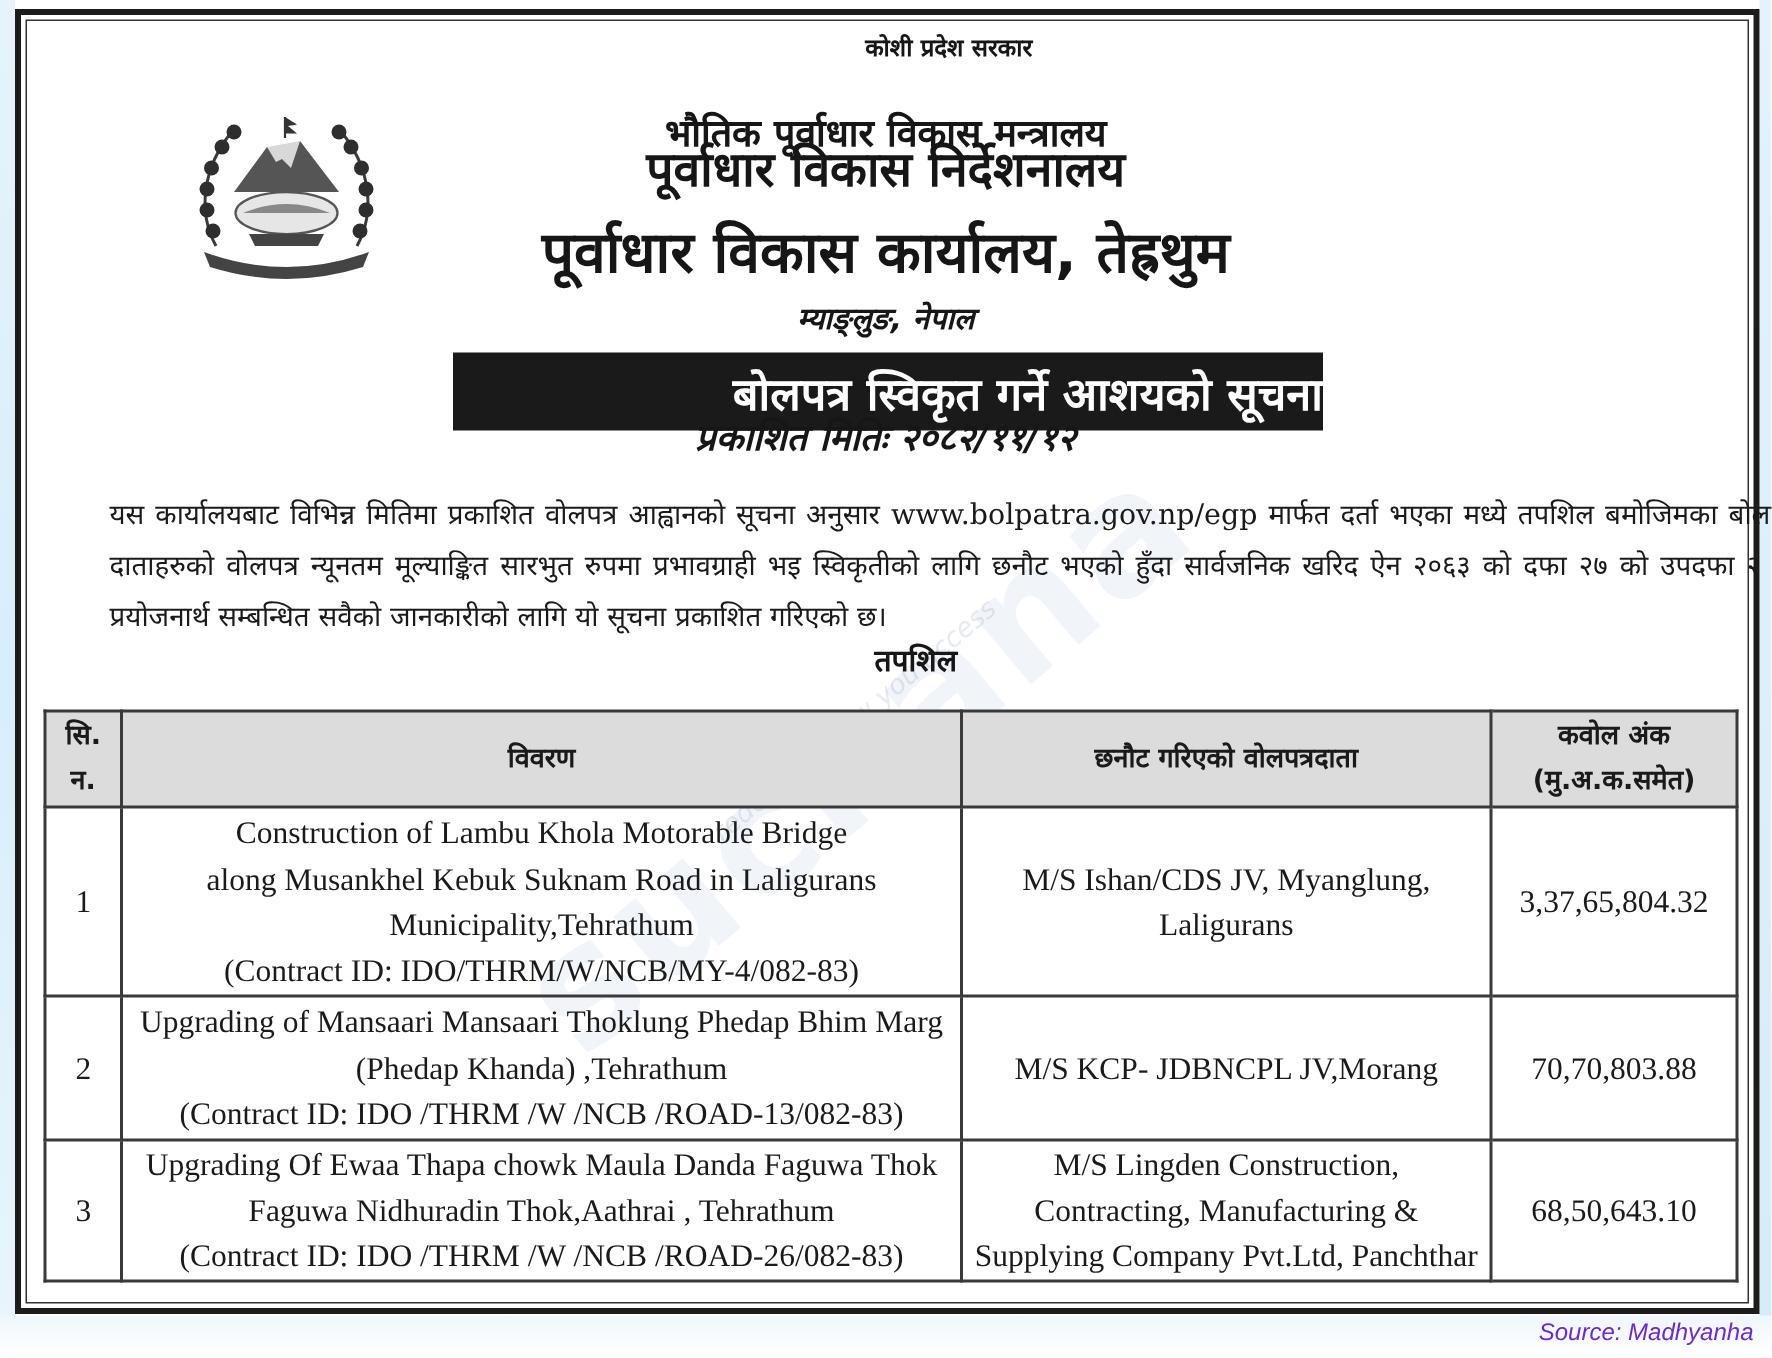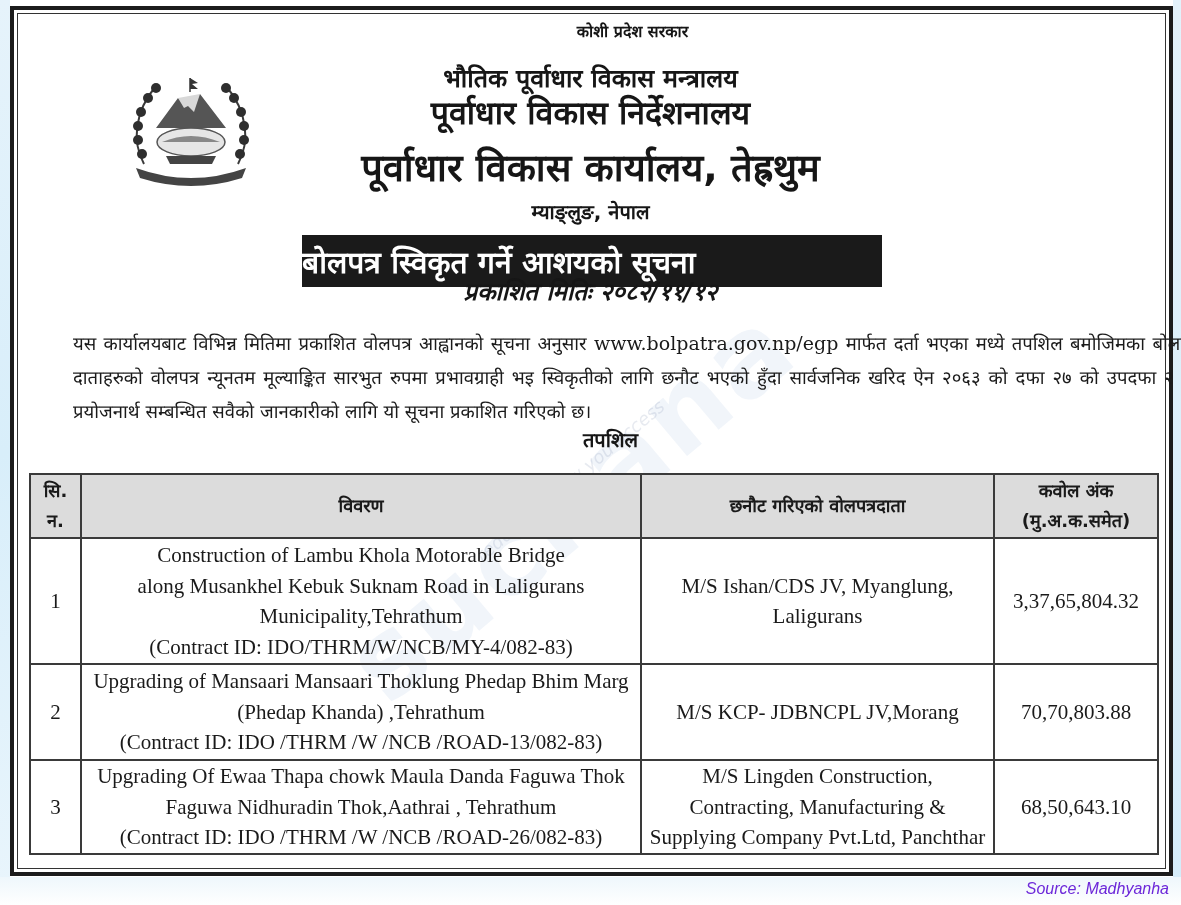--- a/index.html
+++ b/index.html
@@ -42,29 +42,29 @@
   }
   .emblem {
     position: absolute; left: 126px; top: 72px; width: 130px; height: 118px;
   }
   .hdr {
     position: absolute; left: 0; width: 1181px; text-align: center;
     font-family: "DejaVu Sans", sans-serif; font-weight: bold; color: #161616;
     white-space: nowrap;
   }
   .h1 { top: 20px; font-size: 16px; padding-left: 42px; }
-  .h2 { top: 60px; font-size: 25px; }
+  .h2 { top: 70px; font-size: 25px; }
   .h3 { top: 90px; font-size: 32px; }
   .h4 { top: 140px; font-size: 38px; }
-  .h5 { top: 198px; font-size: 20px; }
+  .h5 { top: 198px; font-size: 20px; font-style: italic; }
   .banner {
     position: absolute; left: 302px; top: 235px; width: 580px; height: 52px;
     background: #1a1a1a; color: #ffffff;
     font-family: "DejaVu Sans", sans-serif; font-weight: bold; font-size: 30px;
-    display: flex; align-items: center; justify-content: flex-start; white-space: nowrap;
+    display: flex; align-items: center; justify-content: flex-end; white-space: nowrap;
   }
   .pubdate { top: 274px; font-size: 24px; font-style: italic; }
   .para {
     position: absolute; left: 30px; top: 326px; width: 1128px;
     font-family: "DejaVu Sans", sans-serif; font-size: 18.5px; line-height: 34px;
     text-align: justify; color: #1a1a1a; margin-left: 43px;
   }
   .para .url { font-family: "DejaVu Serif", serif; font-size: 19px; }
   .tapashil { top: 426px; font-size: 20px; margin-left: 20px; }
   table.main {

